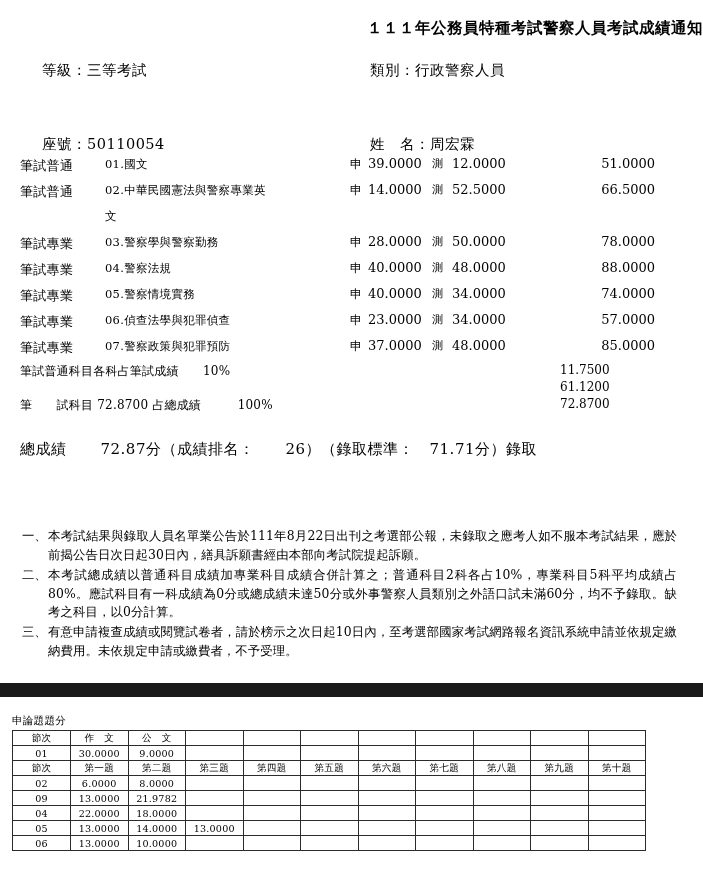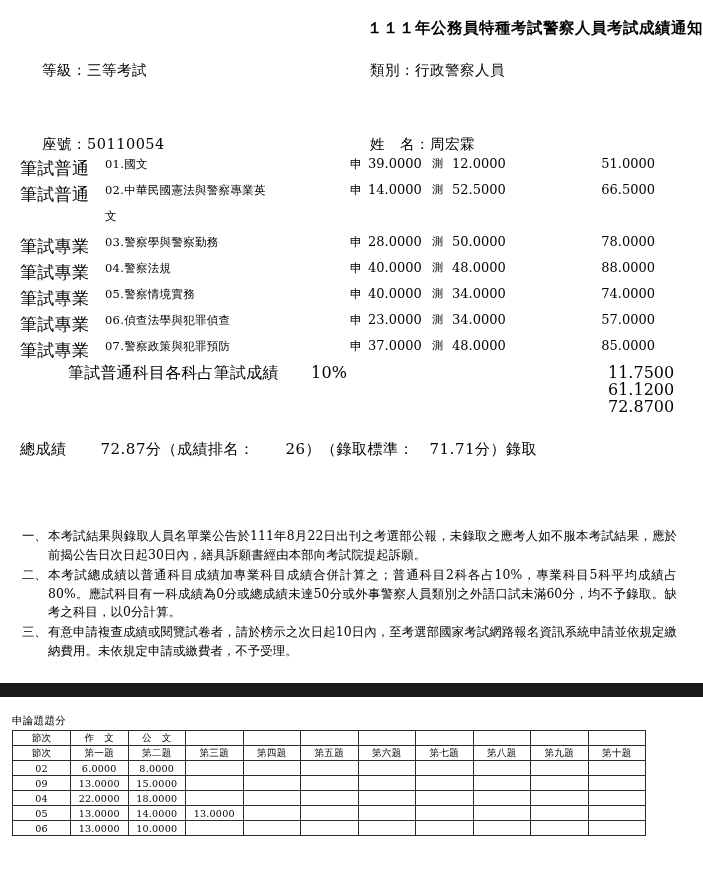--- a/index.html
+++ b/index.html
@@ -39,38 +39,38 @@
   
   .scores { position: relative; margin-top: 2px; }
   .score-row {
     position: relative;
     height: 26px;
     font-size: 12.6px;
     white-space: nowrap;
   }
   .sr-type {
     position: absolute; left: 20px; top: 2px;
-    font-size: 17px; letter-spacing: 0.3px;
+    font-size: 13px; letter-spacing: 0.3px;
   }
   .sr-name {
     position: absolute; left: 105px; top: 2px;
     font-size: 11.5px; letter-spacing: 0.3px;
   }
   .sr-name2 {
     position: absolute; left: 105px; top: 2px;
     font-size: 11.5px; letter-spacing: 0.3px;
   }
   .sr-essay-tag  { position: absolute; left: 350px; top: 1px; font-size: 12px; }
   .sr-essay      { position: absolute; left: 368px; top: 1px; font-size: 13px; width: 66px; text-align: left;}
   .sr-mc-tag     { position: absolute; left: 432px; top: 1px; font-size: 11px; }
   .sr-mc         { position: absolute; left: 452px; top: 1px; font-size: 13px; }
   .sr-total      { position: absolute; left: 560px; top: 1px; width: 95px; text-align: right; font-size: 13px; }
 
   
-  .sum-row { position: relative; height: 17px; font-size: 16px; white-space: nowrap; margin-left: 48px; }
+  .sum-row { position: relative; height: 17px; font-size: 12px; white-space: nowrap; }
   .sum-text  { position: absolute; left: 20px; top: 0; letter-spacing: 0.2px; }
   .sum-value { position: absolute; left: 560px; top: 0; width: 95px; text-align: left; }
 
   
   .grand-total {
     margin-top: 26px;
     margin-left: 20px;
     font-size: 15px;
     letter-spacing: 0.5px;
     white-space: nowrap;
@@ -207,20 +207,21 @@
 
 <div class="summaries" id="summary-list">
     <div class="sum-row">
       <span class="sum-text">筆試普通科目各科占筆試成績　　10%</span>
       <span class="sum-value">11.7500</span>
     </div>
     <div class="sum-row">
       <span class="sum-value">61.1200</span>
     </div>
     <div class="sum-row">
+      <span class="sum-text">筆　　試科目 72.8700 占總成績　　　100%</span>
       <span class="sum-value">72.8700</span>
     </div>
   </div>
 
 <div class="grand-total">
   <span class="gt-label">總成績</span><span>72.87分（成績排名：　　26）（錄取標準：　71.71分）錄取</span>
 </div>
 
 <div class="notes" id="notes-list">
     <div class="note-item">
@@ -253,20 +254,33 @@
         <col class="cx">
         <col class="cx">
         <col class="cx">
         <col class="cx">
     </colgroup>
     <tbody id="qtable-body">
         <tr class="qt-head">
           <td>節次</td>
           <td>作　文</td>
           <td>公　文</td>
+          <td></td>
+          <td></td>
+          <td></td>
+          <td></td>
+          <td></td>
+          <td></td>
+          <td></td>
+          <td></td>
+        </tr>
+        <tr>
+          <td>01</td>
+          <td>30.0000</td>
+          <td>9.0000</td>
           <td></td>
           <td></td>
           <td></td>
           <td></td>
           <td></td>
           <td></td>
           <td></td>
           <td></td>
         </tr>
         <tr class="qt-head">
@@ -291,21 +305,21 @@
           <td></td>
           <td></td>
           <td></td>
           <td></td>
           <td></td>
           <td></td>
         </tr>
         <tr>
           <td>09</td>
           <td>13.0000</td>
-          <td>15.0000</td>
+          <td>21.9782</td>
           <td></td>
           <td></td>
           <td></td>
           <td></td>
           <td></td>
           <td></td>
           <td></td>
           <td></td>
         </tr>
         <tr>

